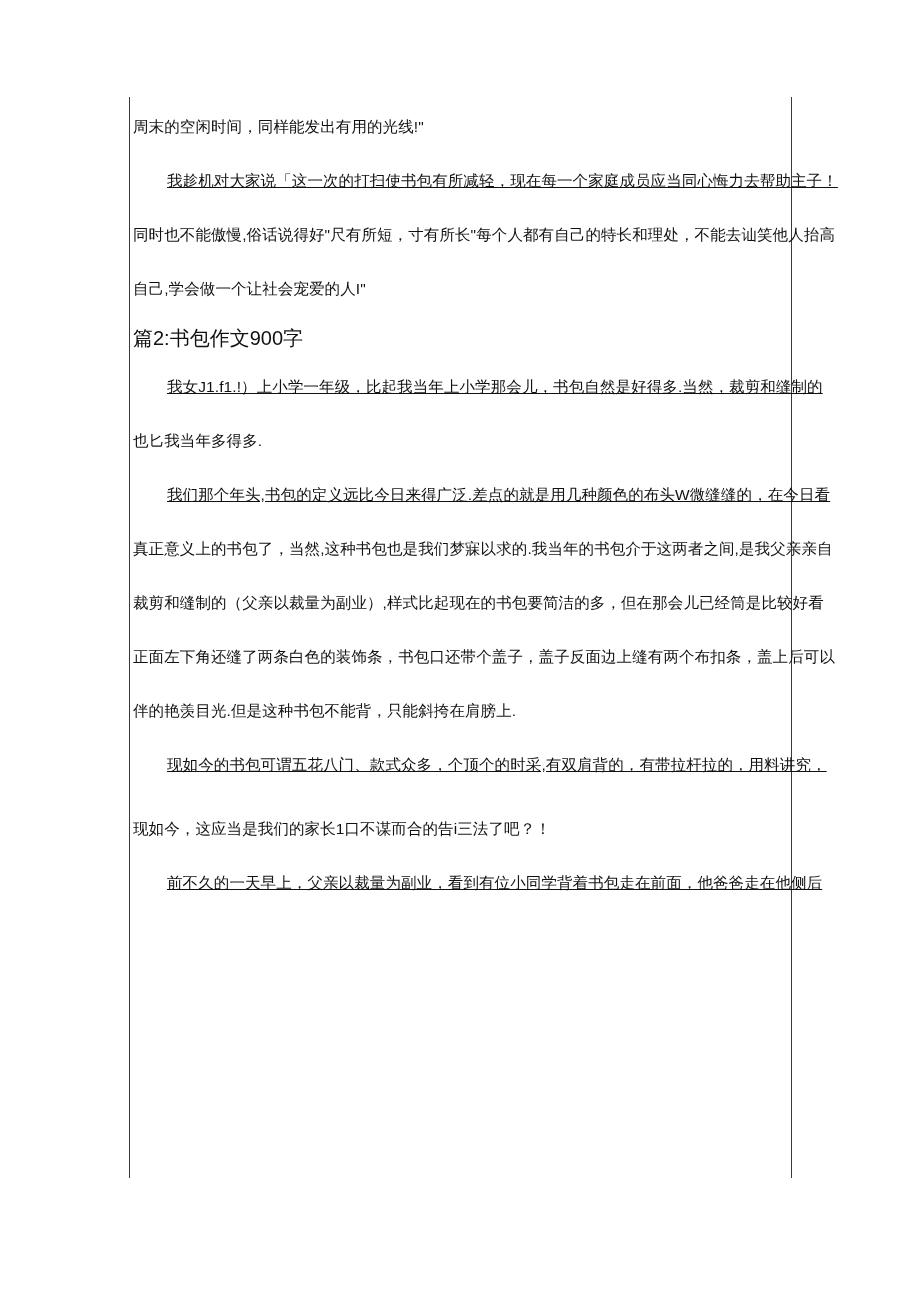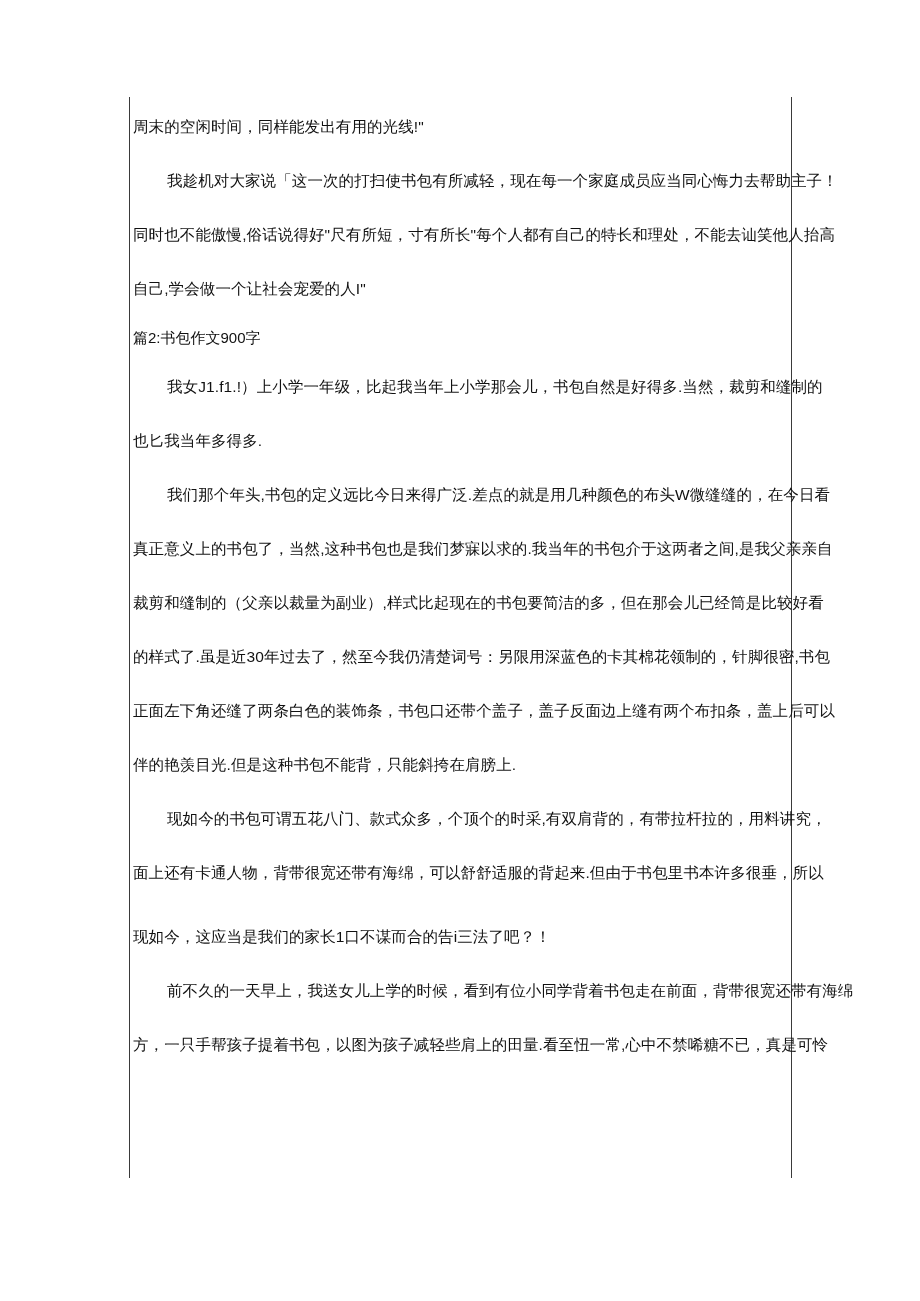--- a/index.html
+++ b/index.html
@@ -46,25 +46,26 @@
     font-size: 15.5px;
     line-height: 54px;
     letter-spacing: 0.1px;
     white-space: nowrap;
     color: #111111;
   }
 
   
   .indent {
     text-indent: 34px;
+    text-decoration: underline;
   }
 
   
   .heading-line {
-    font-size: 15px;
+    font-size: 20px;
     line-height: 44px;
     white-space: nowrap;
     color: #111111;
     margin: 0;
   }
 
   
   .gap-sm { height: 10px; }
 </style>
 </head>
@@ -83,27 +84,24 @@
     <p class="para">自己,学会做一个让社会宠爱的人I"</p>
 
     <p class="heading-line">篇2:书包作文900字</p>
 
     <p class="para indent">我女J1.f1.!）上小学一年级，比起我当年上小学那会儿，书包自然是好得多.当然，裁剪和缝制的</p>
     <p class="para">也匕我当年多得多.</p>
 
     <p class="para indent">我们那个年头,书包的定义远比今日来得广泛.差点的就是用几种颜色的布头W微缝缝的，在今日看</p>
     <p class="para">真正意义上的书包了，当然,这种书包也是我们梦寐以求的.我当年的书包介于这两者之间,是我父亲亲自</p>
     <p class="para">裁剪和缝制的（父亲以裁量为副业）,样式比起现在的书包要简洁的多，但在那会儿已经筒是比较好看</p>
-    <p class="para">的样式了.虽是近30年过去了，然至今我仍清楚词号：另限用深蓝色的卡其棉花领制的，针脚很密,书包</p>
     <p class="para">正面左下角还缝了两条白色的装饰条，书包口还带个盖子，盖子反面边上缝有两个布扣条，盖上后可以</p>
     <p class="para">伴的艳羡目光.但是这种书包不能背，只能斜挎在肩膀上.</p>
 
     <p class="para indent">现如今的书包可谓五花八门、款式众多，个顶个的时采,有双肩背的，有带拉杆拉的，用料讲究，</p>
-    <p class="para">面上还有卡通人物，背带很宽还带有海绵，可以舒舒适服的背起来.但由于书包里书本许多很垂，所以</p>
 
     <div class="gap-sm"></div>
     <p class="para">现如今，这应当是我们的家长1口不谋而合的告i三法了吧？！</p>
 
-    <p class="para indent">前不久的一天早上，我送女儿上学的时候，看到有位小同学背着书包走在前面，背带很宽还带有海绵</p>
-    <p class="para">方，一只手帮孩子提着书包，以图为孩子减轻些肩上的田量.看至忸一常,心中不禁唏糖不已，真是可怜</p>
+    <p class="para indent">前不久的一天早上，父亲以裁量为副业，看到有位小同学背着书包走在前面，他爸爸走在他侧后</p>
 
   </div>
 </div>
 
 </body></html>

